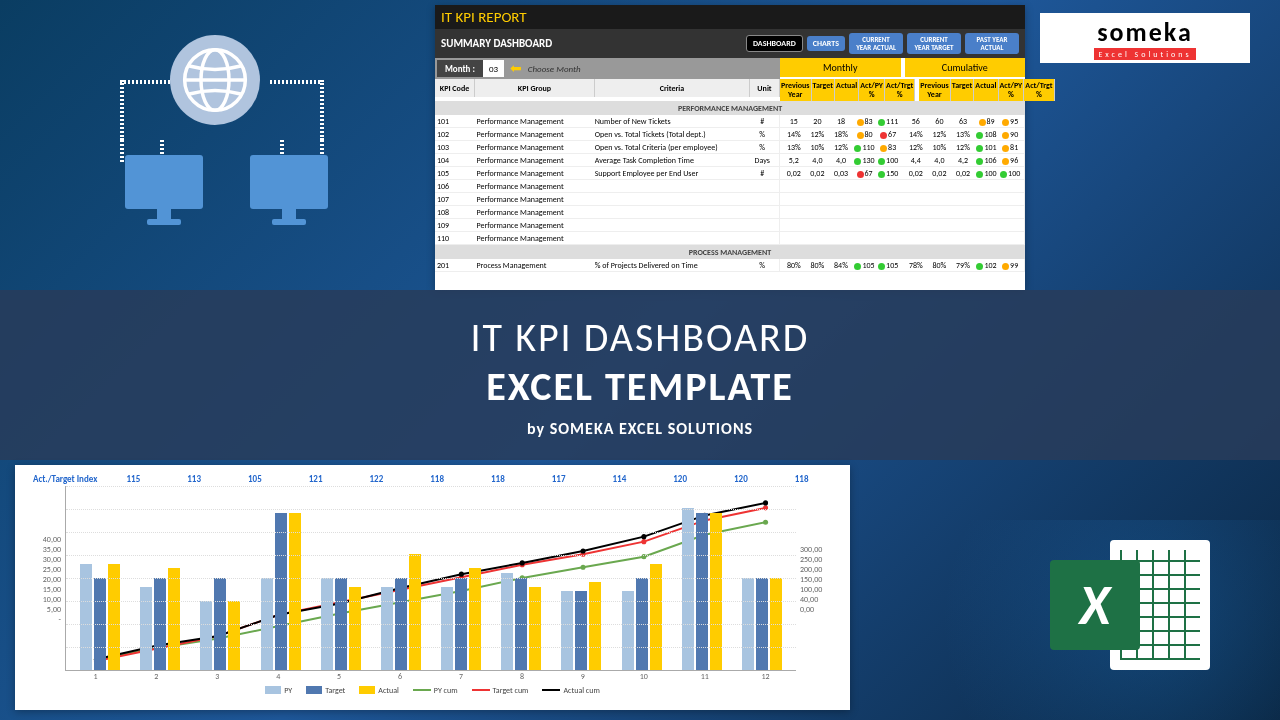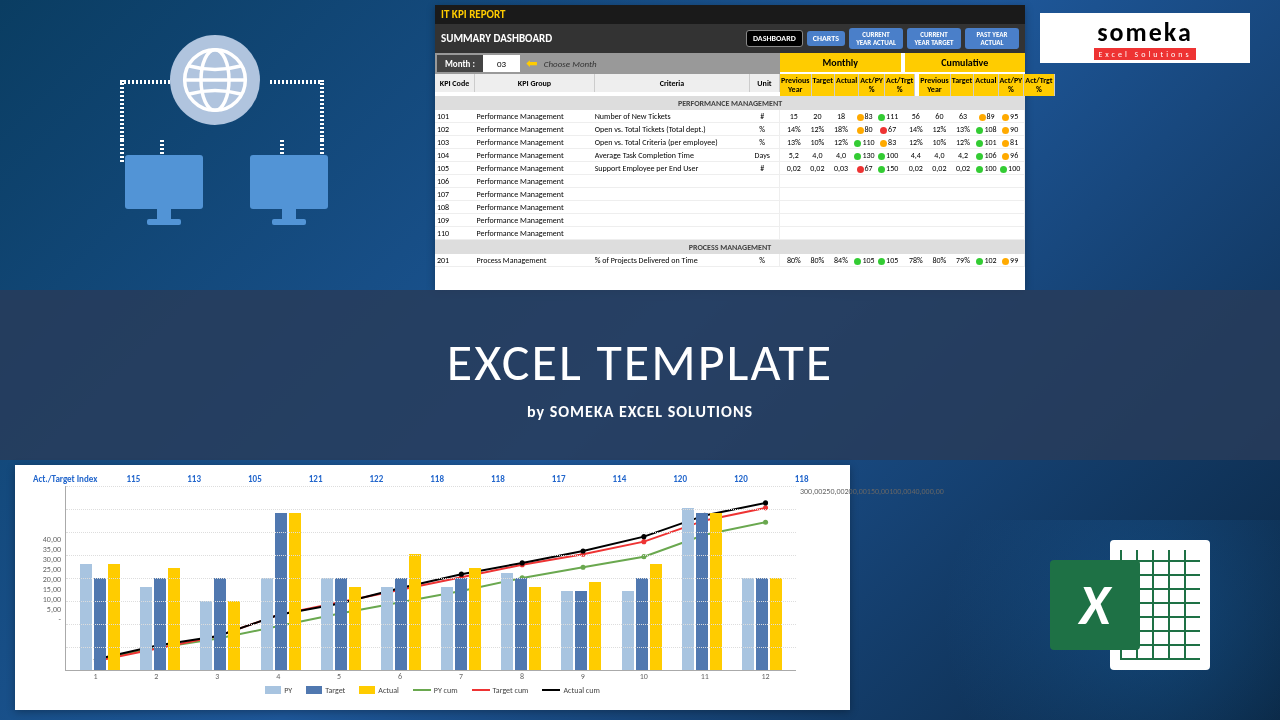--- a/index.html
+++ b/index.html
@@ -23,68 +23,68 @@
 .dl3{top:105px;left:200px;width:0;height:22px}
 .dl4{top:105px;left:240px;width:0;height:22px}
 .dl5{top:45px;left:40px;width:0;height:60px}
 .dl6{top:45px;left:240px;width:0;height:60px}
 .dl7{top:45px;left:40px;width:50px;height:0}
 .dl8{top:45px;left:190px;width:50px;height:0}
 
 
 .dash{position:absolute;top:5px;left:435px;width:590px;height:285px;background:#fff;font-size:9px;box-shadow:0 2px 8px rgba(0,0,0,.3)}
 .dh{background:#1a1a1a;color:#fff;padding:3px 6px;display:flex;align-items:center;gap:8px}
-.dh .title1{color:#fc0;font-weight:bold;font-size:11px}
+.dh .title1{color:#fc0;font-weight:normal;font-size:15px}
 .dh2{background:#333;color:#fff;padding:4px 6px;display:flex;align-items:center;justify-content:space-between}
 .dh2 .title2{font-weight:bold;font-size:11px}
 .navbtns{display:flex;gap:4px;align-items:center}
 .navbtn{background:#444;color:#fff;padding:3px 6px;border-radius:3px;font-size:8px;font-weight:bold;cursor:pointer;text-align:center;line-height:1.1}
 .navbtn.active{background:#000;border:1px solid #888}
 .navbtn.blue{background:#4a7fc9}
 .navbtn.sm{font-size:7px;width:54px}
 .monthrow{display:flex;align-items:center;background:#999;padding:2px}
 .monthrow .lbl{background:#444;color:#fff;padding:3px 8px;font-weight:bold;font-size:9px}
-.monthrow .val{background:#fff;padding:3px 14px;font-size:9px}
+.monthrow .val{background:#fff;padding:3px 6px;font-size:9px}
 .monthrow .arrow{color:#fc0;font-size:14px;margin:0 6px}
 .monthrow .hint{color:#333;font-style:italic;font-size:9px}
 .tblwrap{display:flex}
 .lefttbl{width:345px}
 .clusterwrap{flex:1;display:flex;gap:4px}
 .cluster{flex:1}
-.clhdr{background:#fc0;text-align:center;font-weight:bold;padding:3px;font-size:10px}
+.clhdr{background:#fc0;text-align:center;font-weight:normal;padding:3px;font-size:10px}
 .hdrrow{display:flex;background:#fc0;font-weight:bold;text-align:center}
 .hdrrow>div{padding:2px 1px;border-right:1px solid #ccc;font-size:8px;line-height:1.1}
 .hdrrow2{display:flex;background:#eee;font-weight:bold;text-align:center}
 .hdrrow2>div{padding:4px 2px;border-right:1px solid #ccc;font-size:8px}
 .lefttbl .c0{width:40px}.lefttbl .c1{width:120px}.lefttbl .c2{width:155px}.lefttbl .c3{width:30px}
 .grouph{background:#ddd;text-align:center;font-weight:bold;padding:2px;font-size:8px;color:#444}
 .datarow{display:flex;border-bottom:1px solid #eee;font-size:8px}
 .datarow>div{padding:1px 2px;border-right:1px solid #eee;overflow:hidden;white-space:nowrap}
 .cluster .cc{flex:1;text-align:center;font-size:8px}
 .dot{display:inline-block;width:7px;height:7px;border-radius:50%;margin-right:1px;vertical-align:middle}
 .dg{background:#3c3}.do{background:#fa0}.dr{background:#e33}
 .logo{position:absolute;top:8px;right:-225px;width:210px;height:50px;background:#fff;display:flex;align-items:center;justify-content:center;flex-direction:column}
 .logo .l1{font-size:26px;font-weight:bold;letter-spacing:2px}
 .logo .l2{font-size:8px;letter-spacing:3px;background:#e33;color:#fff;padding:1px 4px}
 
 
 .band{position:absolute;top:290px;left:0;right:0;height:170px;background:rgba(40,60,90,.85);display:flex;flex-direction:column;align-items:center;justify-content:center;color:#fff}
 .band .t1{font-size:40px;font-weight:300;letter-spacing:2px}
-.band .t2{font-size:52px;font-weight:400;letter-spacing:2px}
+.band .t2{font-size:40px;font-weight:700;letter-spacing:2px}
 .band .t3{font-size:16px;font-weight:700;margin-top:8px;letter-spacing:1px}
 
 
 .chartbox{position:absolute;left:15px;bottom:10px;width:835px;height:245px;background:#fff;padding:8px 18px 4px;box-shadow:0 2px 8px rgba(0,0,0,.3)}
 .idxrow{display:flex;font-size:9px;color:#2266cc;font-weight:bold;margin-bottom:2px}
 .idxrow .lbl{width:70px}
 .idxrow .v{flex:1;text-align:center}
 .chartarea{position:relative;height:185px;display:flex}
 .yax{width:32px;display:flex;flex-direction:column;justify-content:center;text-align:right;font-size:8px;color:#666;padding-right:4px}
 .plot{flex:1;position:relative;border-left:1px solid #aaa;border-bottom:1px solid #aaa}
-.yax2{width:36px;display:flex;flex-direction:row;justify-content:flex-start;font-size:8px;color:#666;padding-left:4px}
+.yax2{width:36px;display:flex;flex-direction:column;justify-content:center;font-size:8px;color:#666;padding-left:4px}
 .grid{position:absolute;left:0;right:0;border-top:1px dotted #ddd}
 .bars{position:absolute;inset:0;display:flex;align-items:flex-end;padding:0 4px}
 .bargroup{flex:1;display:flex;align-items:flex-end;justify-content:center;gap:2px}
 .bar{width:12px}
 .bpy{background:#a8c4e0}.btgt{background:#5078b0}.bact{background:#fc0}
 .lines{position:absolute;inset:0}
 .xax{display:flex;font-size:8px;color:#666}
 .xax>div:first-child{width:32px}
 .xax .xv{flex:1;text-align:center}
 .legend{display:flex;justify-content:center;gap:14px;font-size:8px;color:#444;margin-top:4px}
@@ -466,20 +466,21 @@
             <div class="cc">79%</div>
             <div class="cc"><span class="dot dg" style=""></span>102</div>
             <div class="cc"><span class="dot do" style=""></span>99</div>
           </div>
     </div>
       </div>
     </div>
 </div>
 
 <div class="band">
+  <div class="t1">IT KPI DASHBOARD</div>
   <div class="t2">EXCEL TEMPLATE</div>
   <div class="t3">by SOMEKA EXCEL SOLUTIONS</div>
 </div>
 
 <div class="chartbox">
   <div class="idxrow">
     <div class="lbl">Act./Target Index</div>
     <div id="idxvals" style="flex:1;display:flex">
         <div class="v">115</div>
         <div class="v">113</div>

